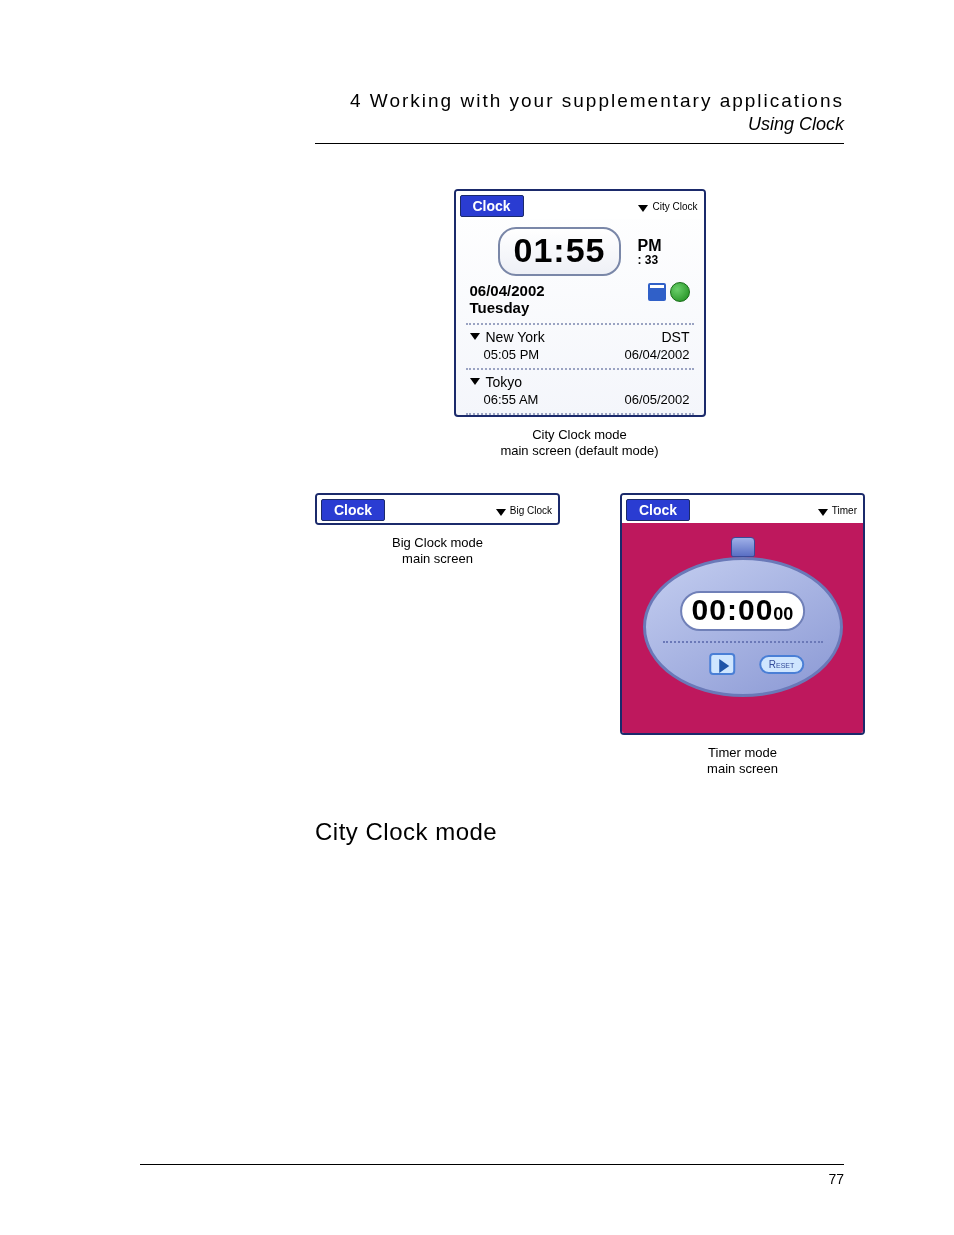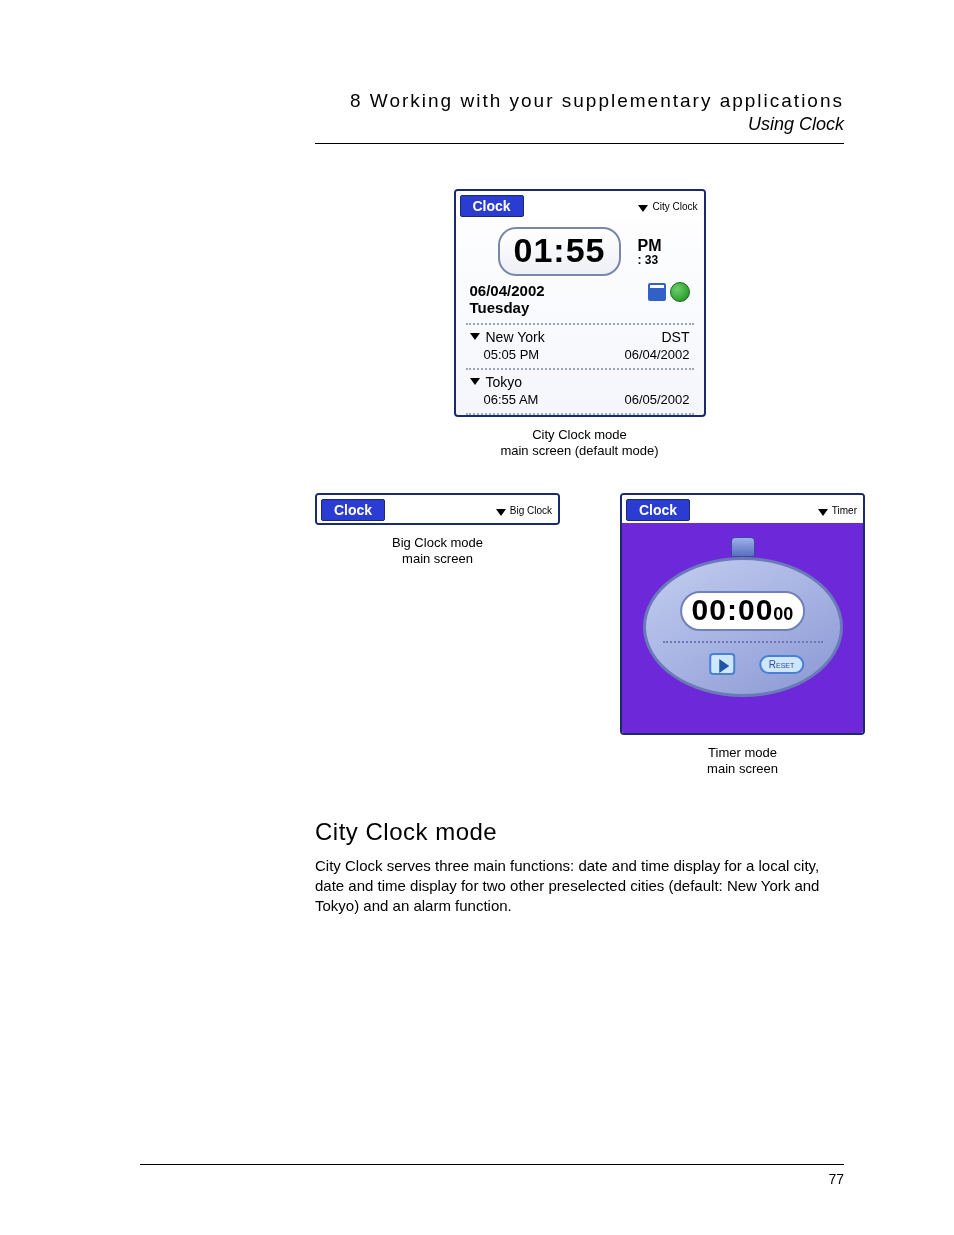--- a/index.html
+++ b/index.html
@@ -62,21 +62,21 @@
   .n3 { right: 8px; top: 50%; transform: translateY(-50%); }
   .n6 { bottom: 6px; left: 50%; transform: translateX(-50%); }
   .n9 { left: 8px; top: 50%; transform: translateY(-50%); }
   .hand { position: absolute; left: 50%; top: 50%; transform-origin: 0 50%; background: #1c2340; height: 4px; border-radius: 2px; }
   .hand-h { width: 40px; transform: rotate(-60deg); }
   .hand-m { width: 62px; height: 3px; transform: rotate(-90deg); }
   .hand-s { width: 64px; height: 2px; background: #444; transform: rotate(-20deg); }
   .center-dot { position: absolute; left: 50%; top: 50%; width: 10px; height: 10px; background: #1c2340; border-radius: 50%; transform: translate(-50%,-50%); }
 
   
-  .timer-area { height: 210px; background: #6d28d9; display: flex; align-items: center; justify-content: center; position: relative; text-align: center; }
+  .timer-area { height: 210px; background: #be185d; display: flex; align-items: center; justify-content: center; position: relative; text-align: center; }
   .stopwatch { position: relative; width: 200px; height: 150px; }
   .sw-top { position: absolute; left: 50%; top: -16px; transform: translateX(-50%); width: 24px; height: 20px; background: linear-gradient(#9fb0e8,#5a6fc4); border: 1.5px solid #3a4a98; border-radius: 4px 4px 2px 2px; }
   .sw-body { position: absolute; left: 0; top: 4px; width: 200px; height: 140px; border-radius: 100px / 70px; background: linear-gradient(150deg,#c4cef0,#8a98d4); border: 3px solid #6a79b8; }
   .sw-display { position: absolute; left: 50%; top: 38px; transform: translateX(-50%); background: #fff; border: 2px solid #7080b8; border-radius: 40px; padding: 0 10px 2px; display: flex; align-items: baseline; }
   .sw-main { font-family: "Arial Black", Arial, sans-serif; font-weight: 900; font-size: 30px; letter-spacing: 1px; }
   .sw-sub { font-family: "Arial Black", Arial, sans-serif; font-weight: 900; font-size: 18px; }
   .sw-dots { position:absolute; left:20px; right:20px; top:88px; border-top:2px dotted #6b79b8; }
   .sw-buttons { position: absolute; left: 50%; top: 100px; transform: translateX(-50%); display: flex; gap: 24px; align-items: center; padding-left: 28px; }
   .play-btn { width: 26px; height: 22px; background: #cfe6ff; border: 2px solid #4a7fd6; border-radius: 4px; position: relative; }
   .play-btn::after { content: ""; position: absolute; left: 8px; top: 4px; border-left: 10px solid #1f54a8; border-top: 7px solid transparent; border-bottom: 7px solid transparent; }
@@ -85,21 +85,21 @@
   
   .body-text { margin-left: 175px; margin-top: 40px; }
   .h2 { font-size: 24px; font-weight: 400; letter-spacing: 0.5px; margin-bottom: 10px; }
   .para { font-size: 15px; line-height: 1.35; }
 </style>
 </head>
 <body>
 
 <div class="page">
   <div class="header">
-    <div class="chapter">8 Working with your supplementary applications</div>
+    <div class="chapter">4 Working with your supplementary applications</div>
     <div class="section">Using Clock</div>
   </div>
   <hr class="rule">
 
   <div class="figures">
 
     <div class="city-fig-wrap">
       <div class="device">
         <div class="titlebar">
           <span class="app-badge">Clock</span>
@@ -208,18 +208,17 @@
         <div class="caption">
           <div>Timer mode</div>
           <div>main screen</div>
         </div>
       </div>
     </div>
   </div>
 
   <div class="body-text">
     <h2 class="h2">City Clock mode</h2>
-    <p class="para">City Clock serves three main functions: date and time display for a local city, date and time display for two other preselected cities (default: New York and Tokyo) and an alarm function.</p>
   </div>
 
   <hr class="bottom-rule">
   <div class="page-num">77</div>
 </div>
 
 </body></html>

